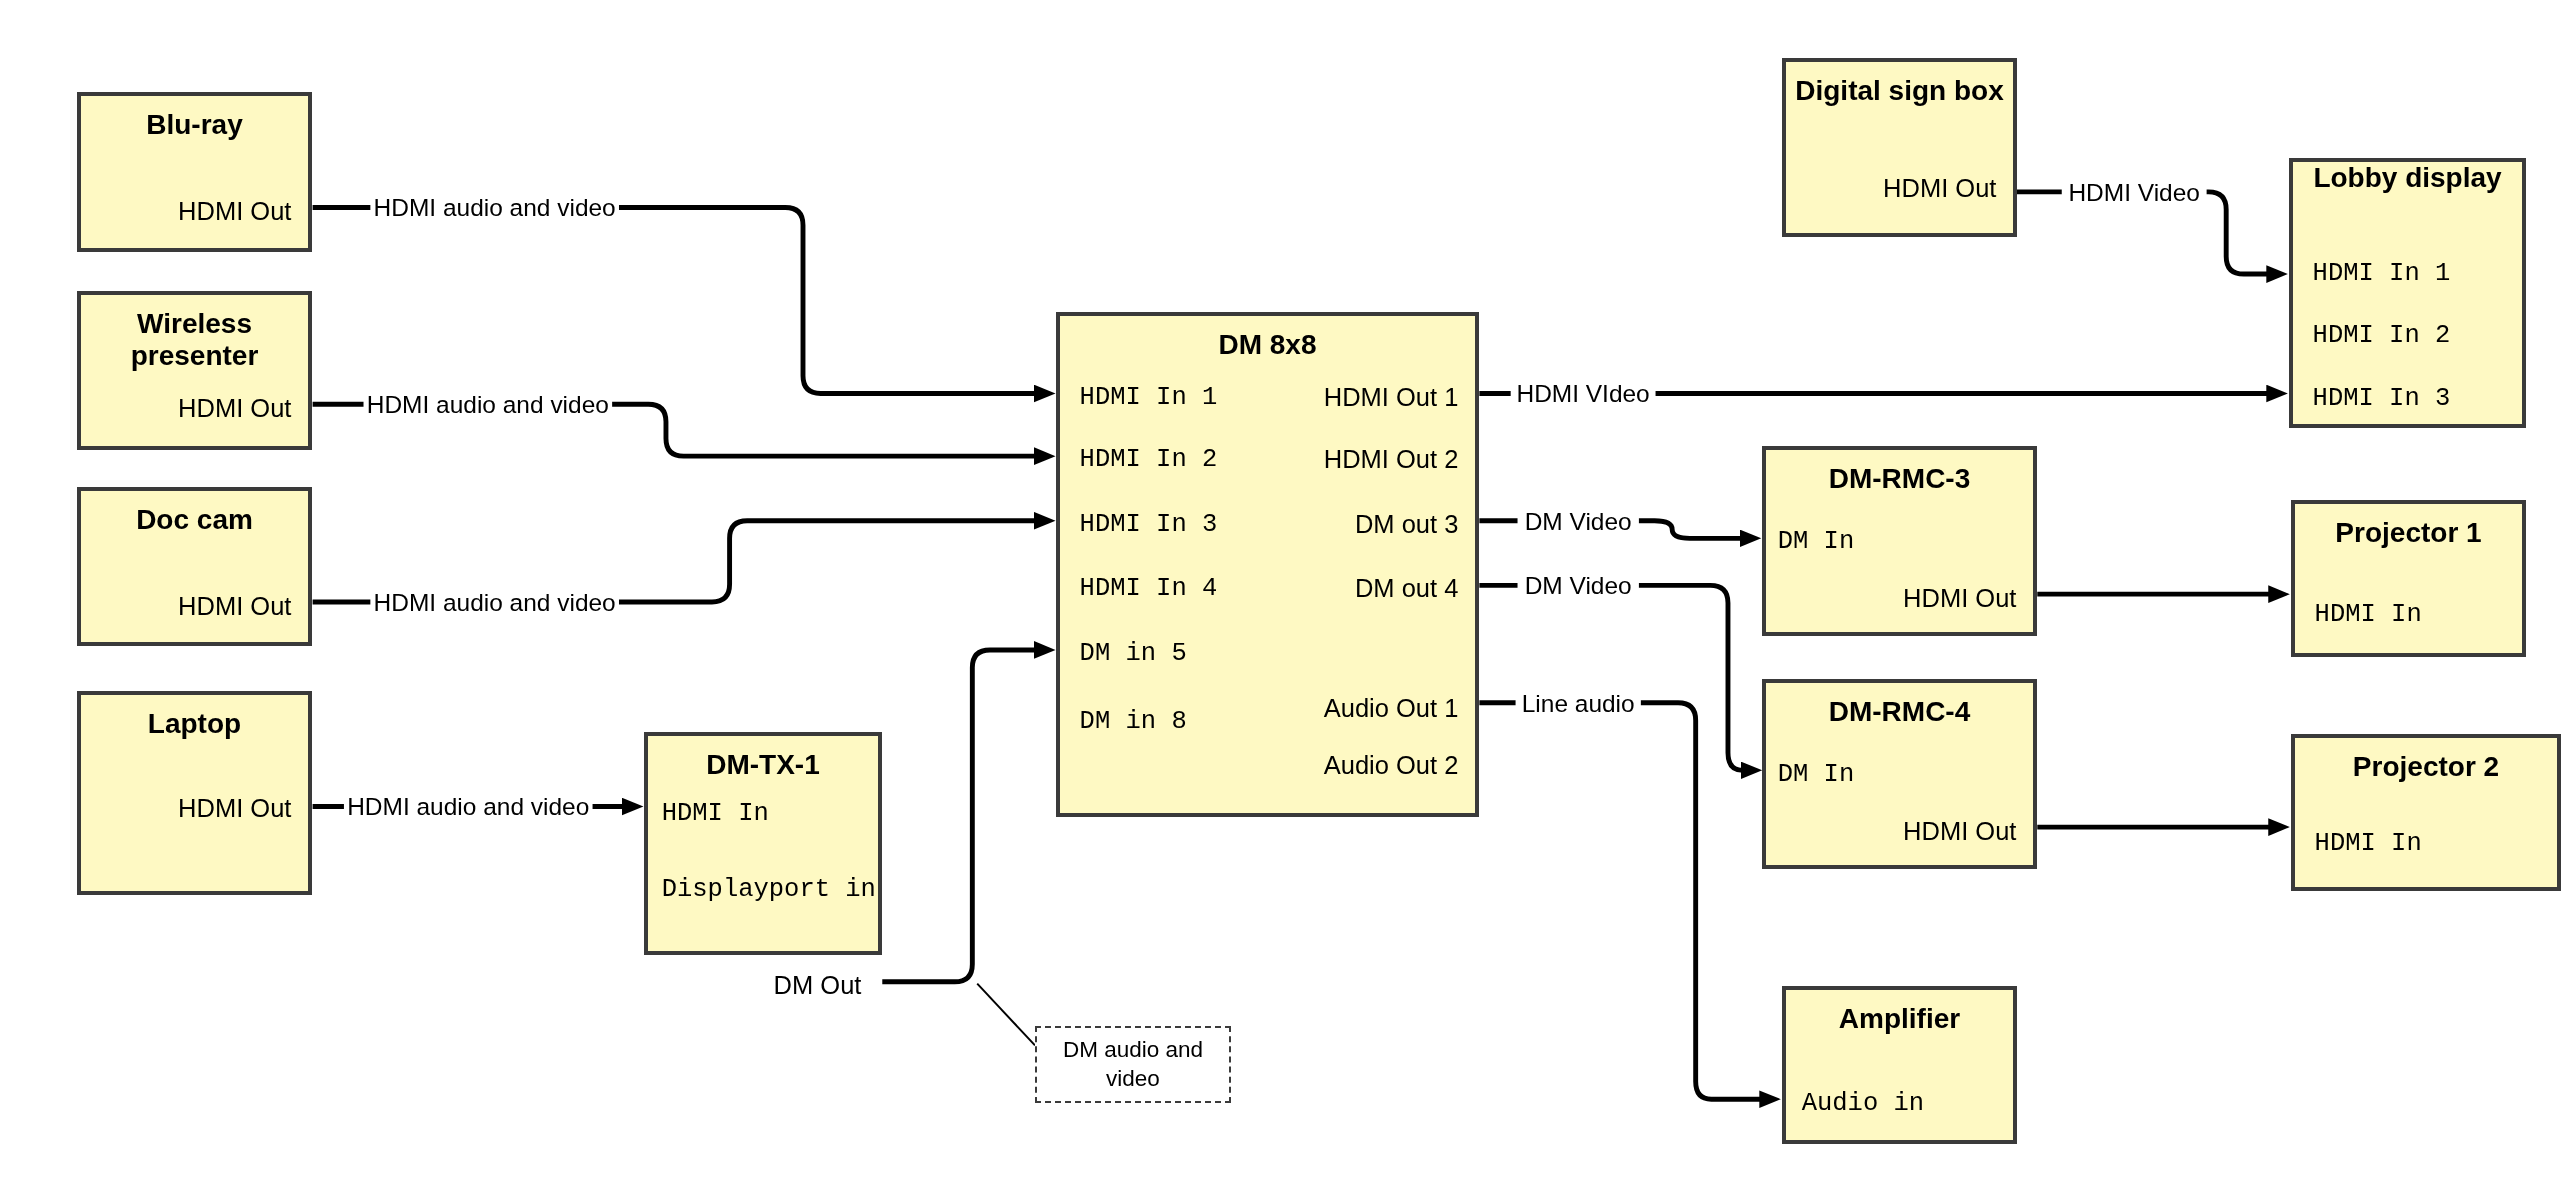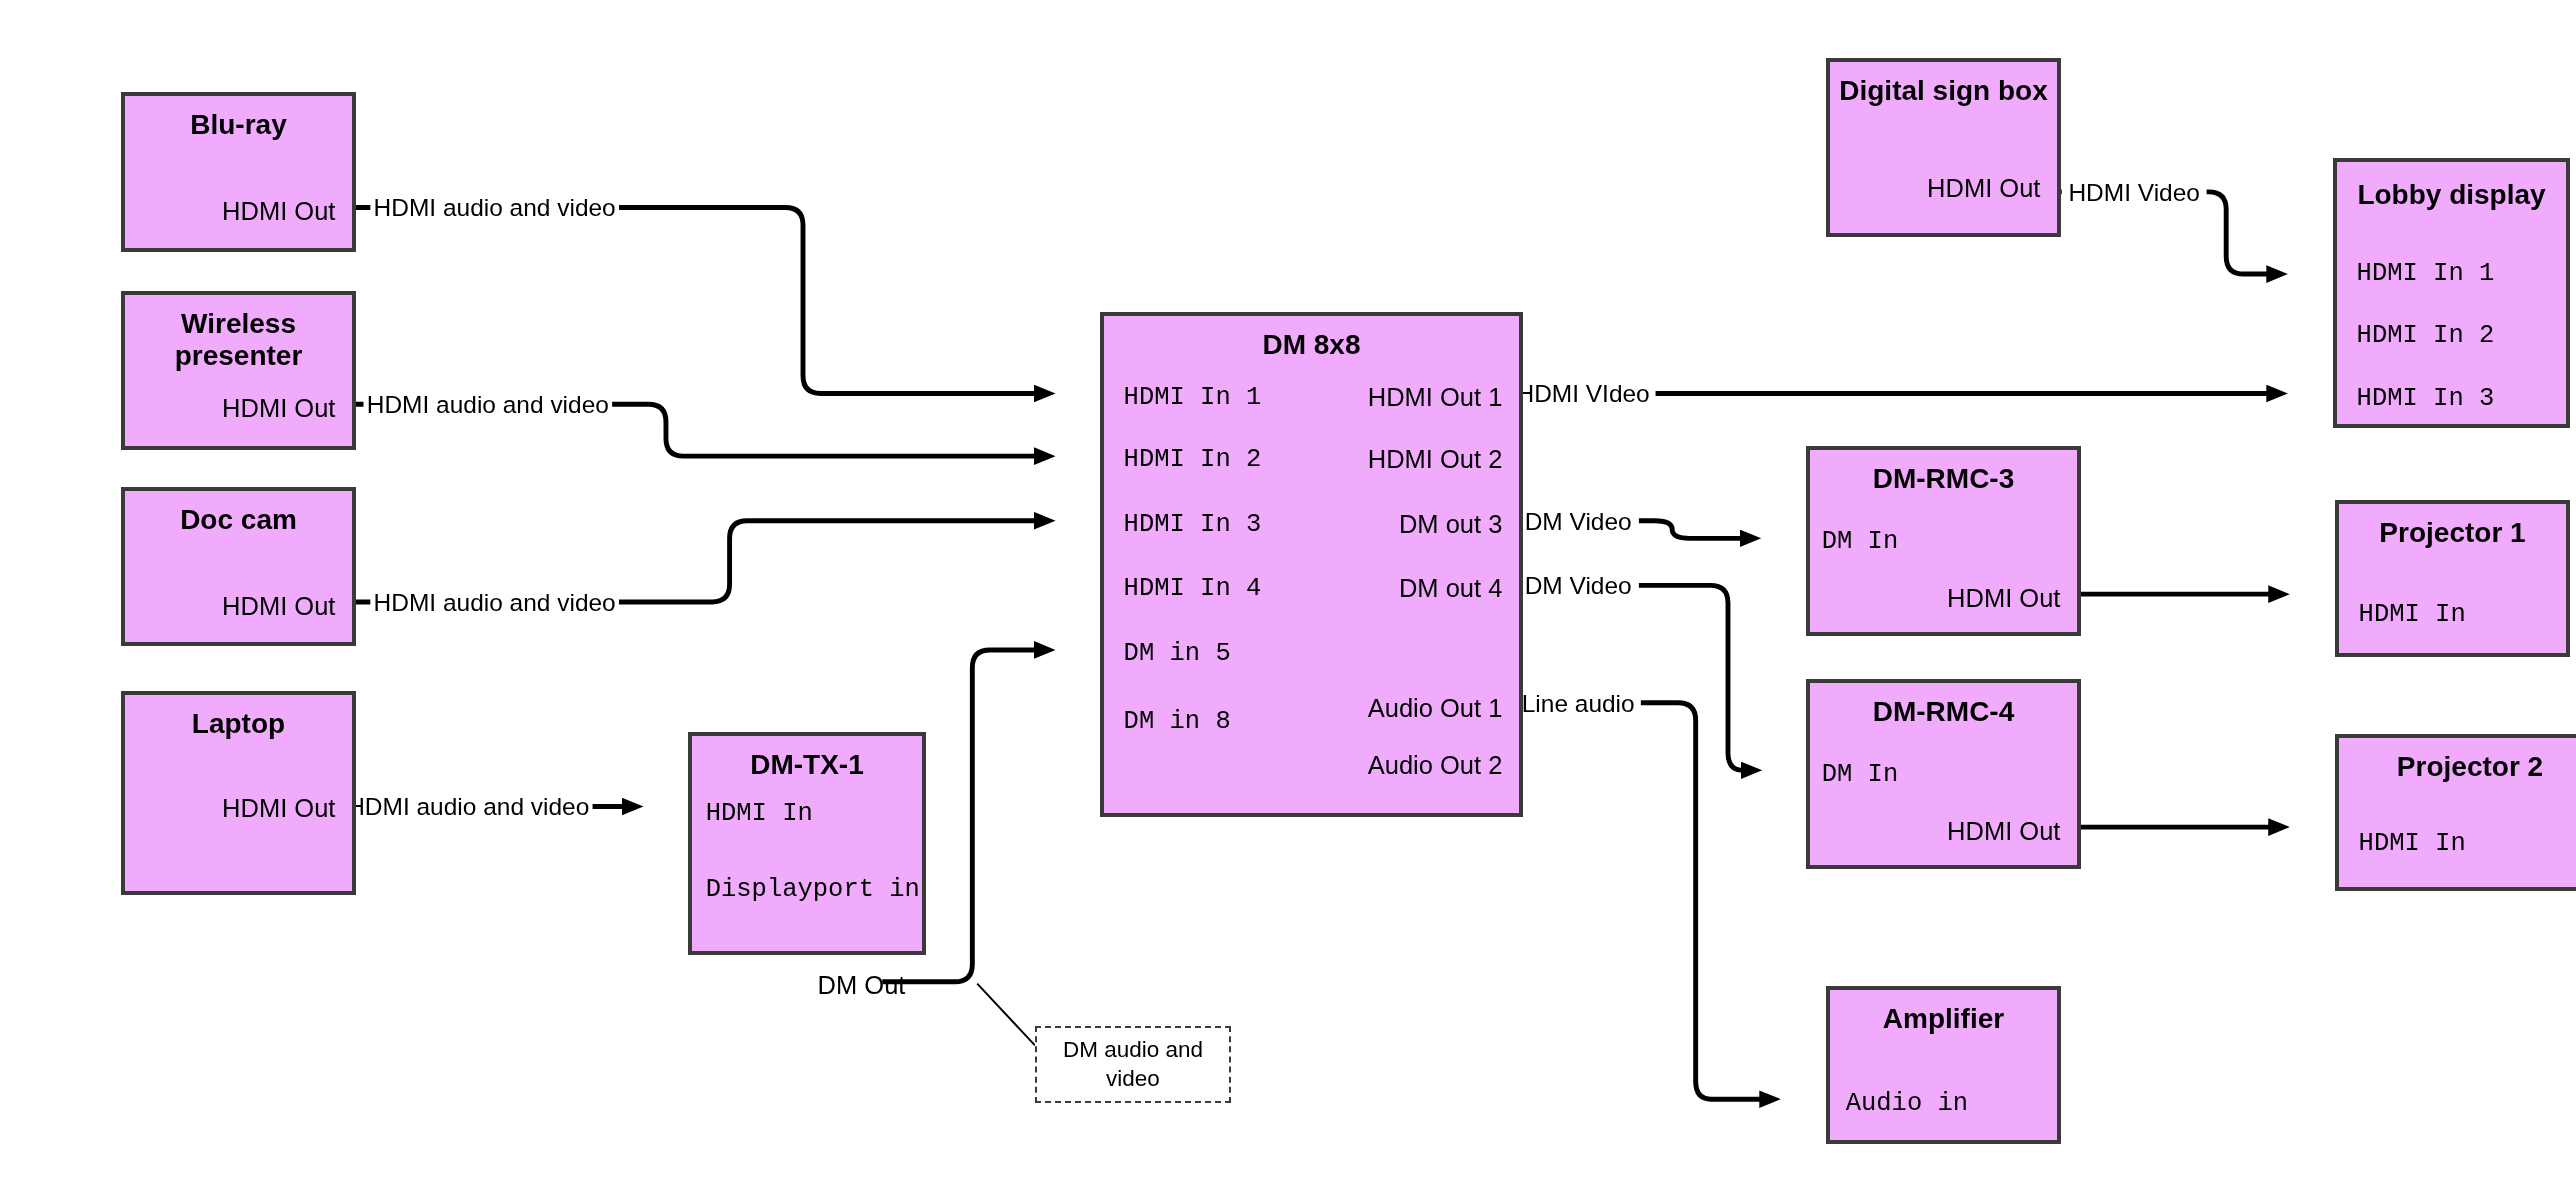--- a/index.html
+++ b/index.html
@@ -7,24 +7,23 @@
     position:relative;
     width:2576px;height:1201px;
     background:#ffffff;
     font-family:"Liberation Sans", sans-serif;
     color:#000;
     overflow:hidden;
   }
   .edges{position:absolute;left:0;top:0;}
   .node{
     position:absolute;
-    background:#f0abfc;
+    background:#fef9c3;
     border:4.9px solid #3a3a3a;
     box-sizing:border-box;
-    margin-left:44px;
   }
   .node .title{
     text-align:center;
     font-weight:bold;
     font-size:28px;
     line-height:1.14;
     padding-top:12.7px;
   }
   .port{
     position:absolute;
@@ -152,21 +151,21 @@
     <div class="port pr" style="top:378px">Audio Out 1</div>
     <div class="port pr" style="top:435px">Audio Out 2</div>
   </div>
 
   <div class="node" style="left:1782px;top:58px;width:235px;height:179px">
     <div class="title">Digital sign box</div>
     <div class="port pr" style="top:112px">HDMI Out</div>
   </div>
 
   <div class="node" style="left:2289px;top:158px;width:237px;height:270px">
-    <div class="title" style="padding-top:17px">Lobby display</div>
+    <div class="title" style="padding-top:0">Lobby display</div>
     <div class="port pl" style="top:97px">HDMI In 1</div>
     <div class="port pl" style="top:159px">HDMI In 2</div>
     <div class="port pl" style="top:222px">HDMI In 3</div>
   </div>
 
   <div class="node" style="left:1762px;top:446px;width:275px;height:190px">
     <div class="title">DM-RMC-3</div>
     <div class="port pl" style="top:77px;left:11.7px">DM In</div>
     <div class="port pr" style="top:134px">HDMI Out</div>
   </div>

